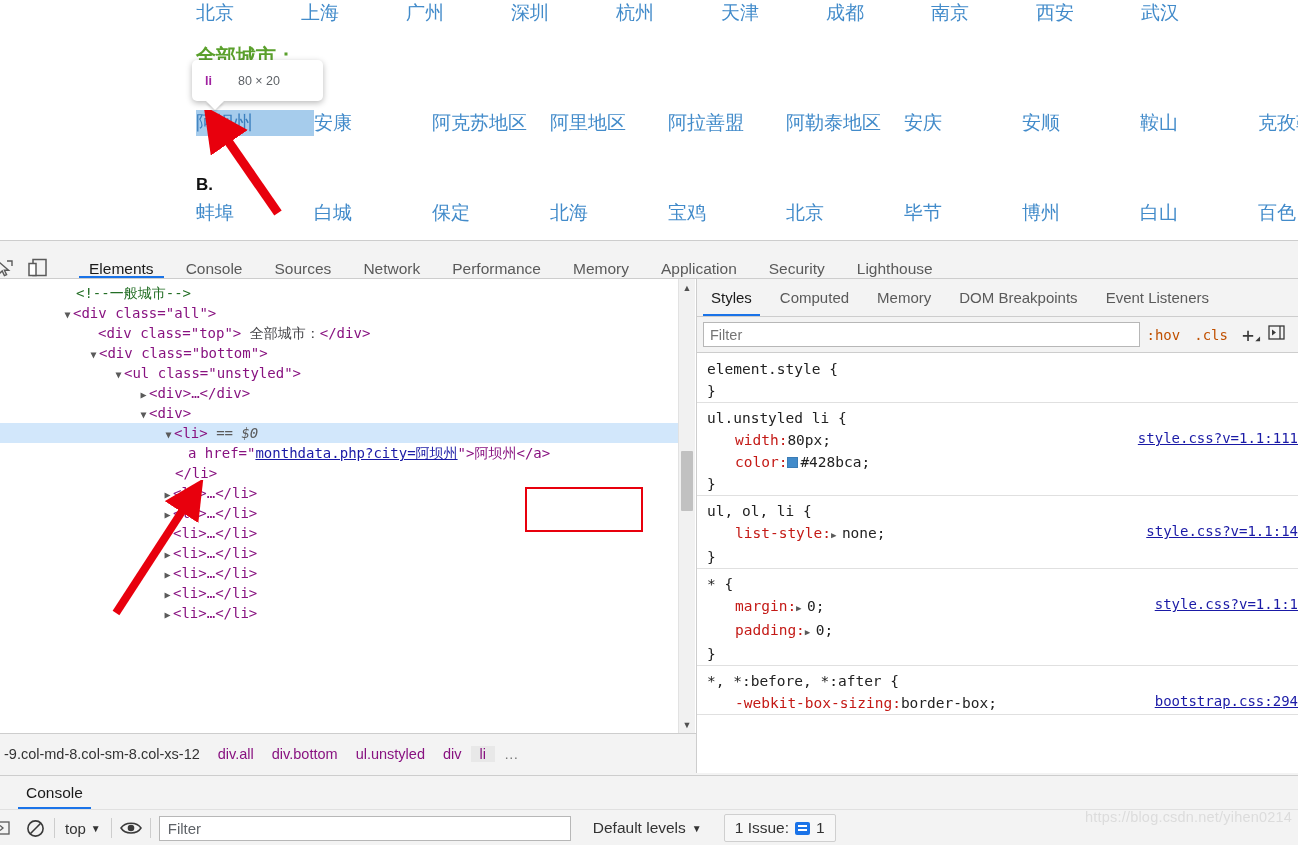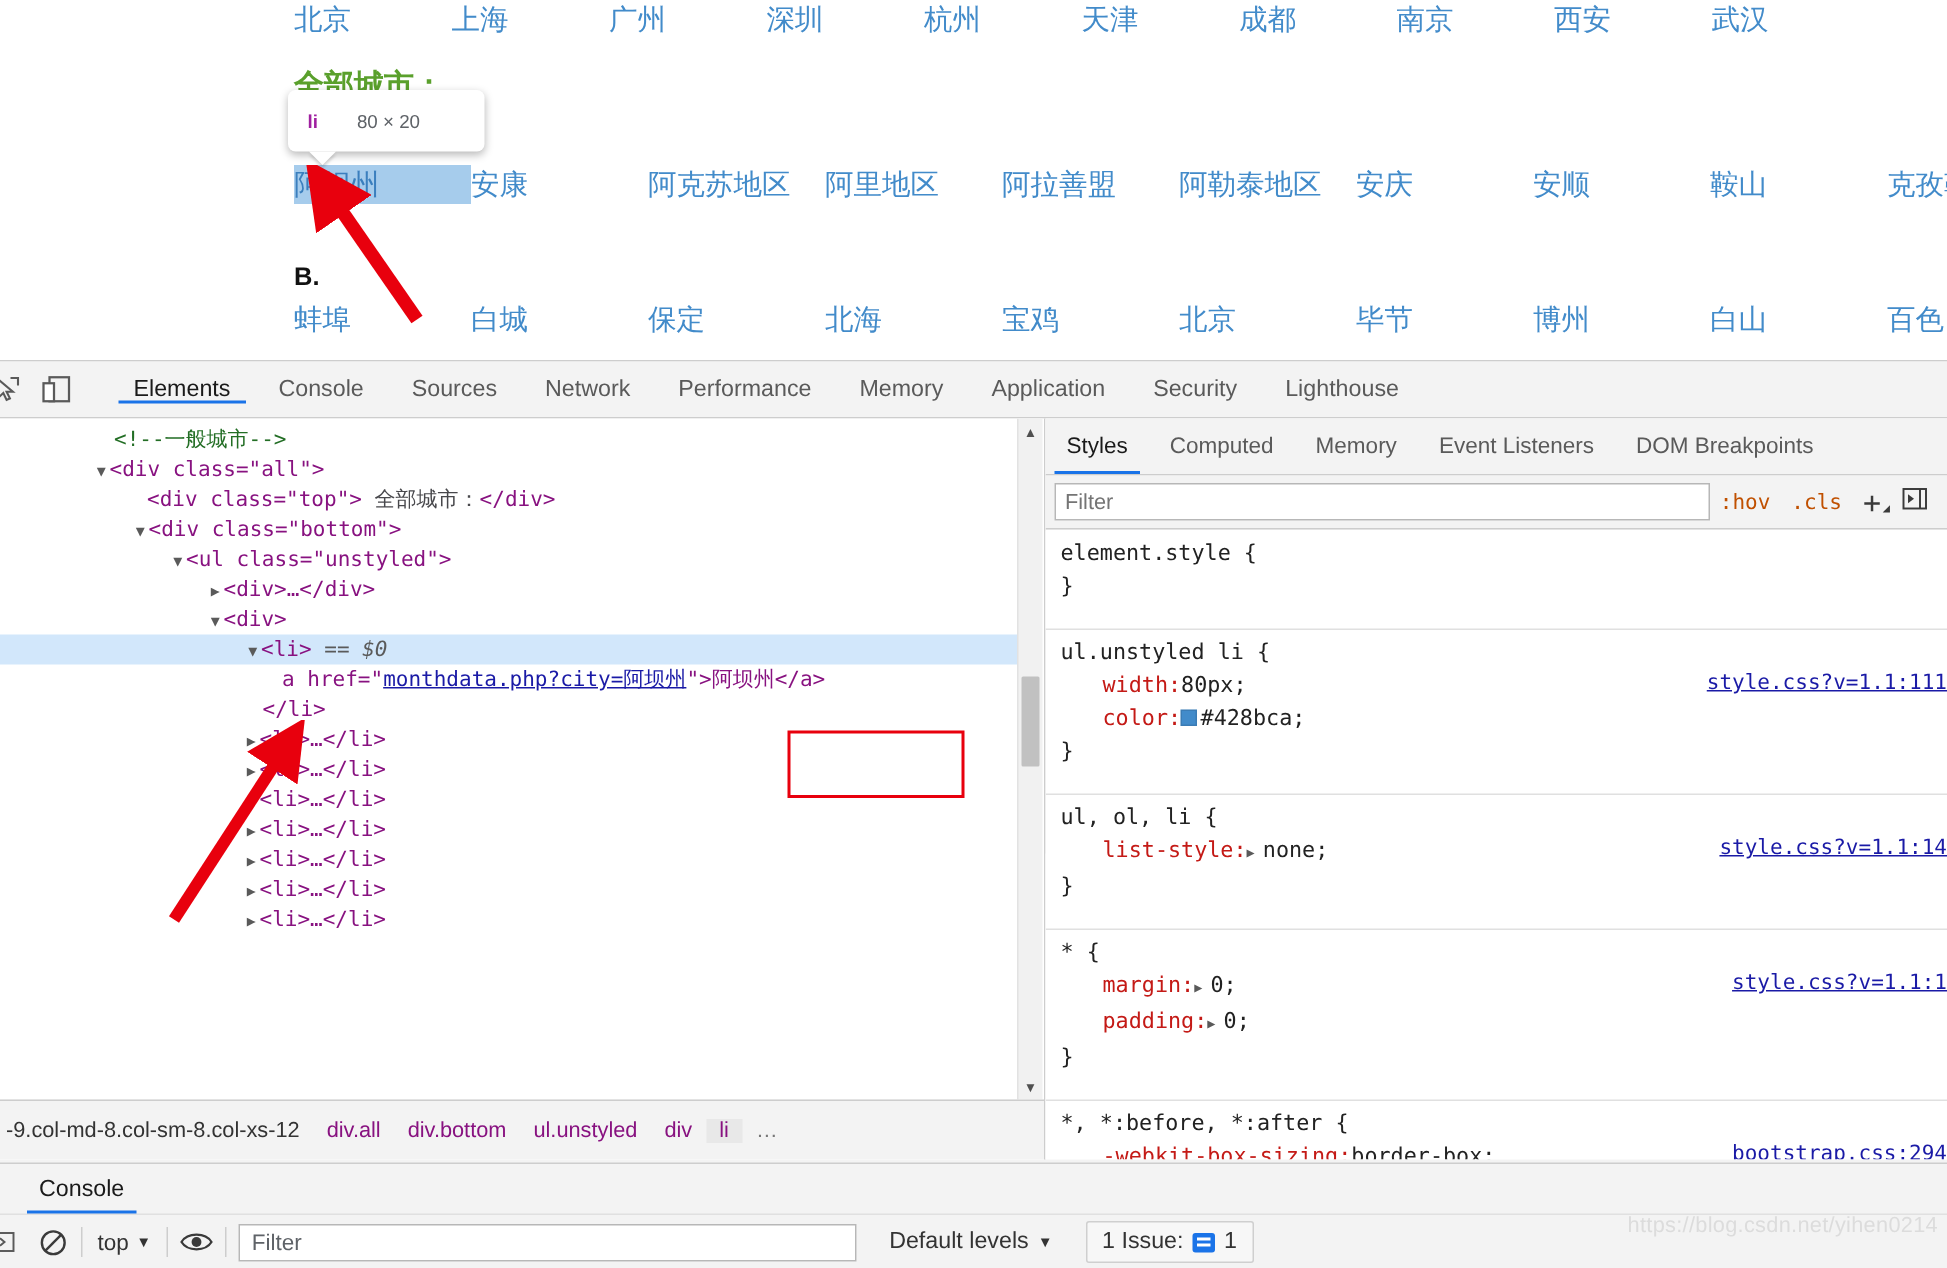--- a/index.html
+++ b/index.html
@@ -71,21 +71,21 @@
     background: #f3f3f3;
     border-top: 1px solid #cdcdcd;
     font-family: "Liberation Sans", sans-serif;
   }
 
   
   #dt-toolbar {
     position: relative; height: 38px; width: 100%;
     background: #f3f3f3;
     border-bottom: 1px solid #cdcdcd;
-    display: flex; align-items: center;
+    display: flex; align-items: flex-end;
   }
   .tool-icon {
     width: 32px; display: flex; align-items: center; justify-content: center;
     cursor: pointer;
   }
   .vline { width: 1px; background: #cdcdcd; margin: 8px 4px; }
   #main-tabs { display: flex; align-items: stretch; margin-left: 10px; }
   .mtab {
     padding: 0 16px; display: flex; align-items: center;
     font-size: 15.5px; color: #5a5a5a; cursor: pointer;
@@ -181,21 +181,21 @@
   .stool.plus:after{ content:"\25E2"; font-size:8px; position:absolute; right:1px; bottom:4px;}
   .stool.sidebar { font-size: 16px; color: #3a3a3a; }
 
   #rules {
     position: absolute; left: 0; right: 0; top: 75px; bottom: 0;
     overflow: hidden;
     font-family: "DejaVu Sans Mono", monospace;
     font-size: 14.5px; line-height: 22px; color: #222;
     background: #fff;
   }
-  .rule { border-bottom: 1px solid #e0e0e0; padding: 4px 0 17px 10px; position: relative; }
+  .rule { border-bottom: 1px solid #e0e0e0; padding: 4px 0 0 10px; position: relative; }
   .rule .origin {
     position: absolute; right: 0px; top: 4px;
     color: #1a1aa6; text-decoration: underline; font-size: 14px; margin-top: 20px;
   }
   .sel { color: #222; }
   .prop { color: #c41a16; padding-left: 28px; display:inline-block;}
   .val { color: #222; }
   .swatch { display: inline-block; width: 11px; height: 11px; background: #428bca; vertical-align: -1px; margin-right: 2px; border: 1px solid rgba(0,0,0,.1);}
   .tri { color: #5a5a5a; font-size: 9px; }
   
@@ -387,22 +387,22 @@
           <span class="crumb active">li</span>
           <span class="crumb more">…</span>
         </div>
     </div>
 
     <div id="styles-pane">
       <div id="styles-tabs">
           <div class="stab active">Styles</div>
           <div class="stab">Computed</div>
           <div class="stab">Memory</div>
+          <div class="stab">DOM Breakpoints</div>
           <div class="stab">Event Listeners</div>
-          <div class="stab">DOM Breakpoints</div>
         </div>
 
       <div id="filter-bar">
         <input id="style-filter" type="text" placeholder="Filter" style="">
         <span class="stool">:hov</span>
         <span class="stool">.cls</span>
         <span class="stool plus">+</span>
         <span class="stool sidebar">
           <svg width="17" height="15" viewBox="0 0 17 15">
             <rect x="1" y="1" width="15" height="13" fill="none" stroke="#3a3a3a" stroke-width="1.3"></rect>

